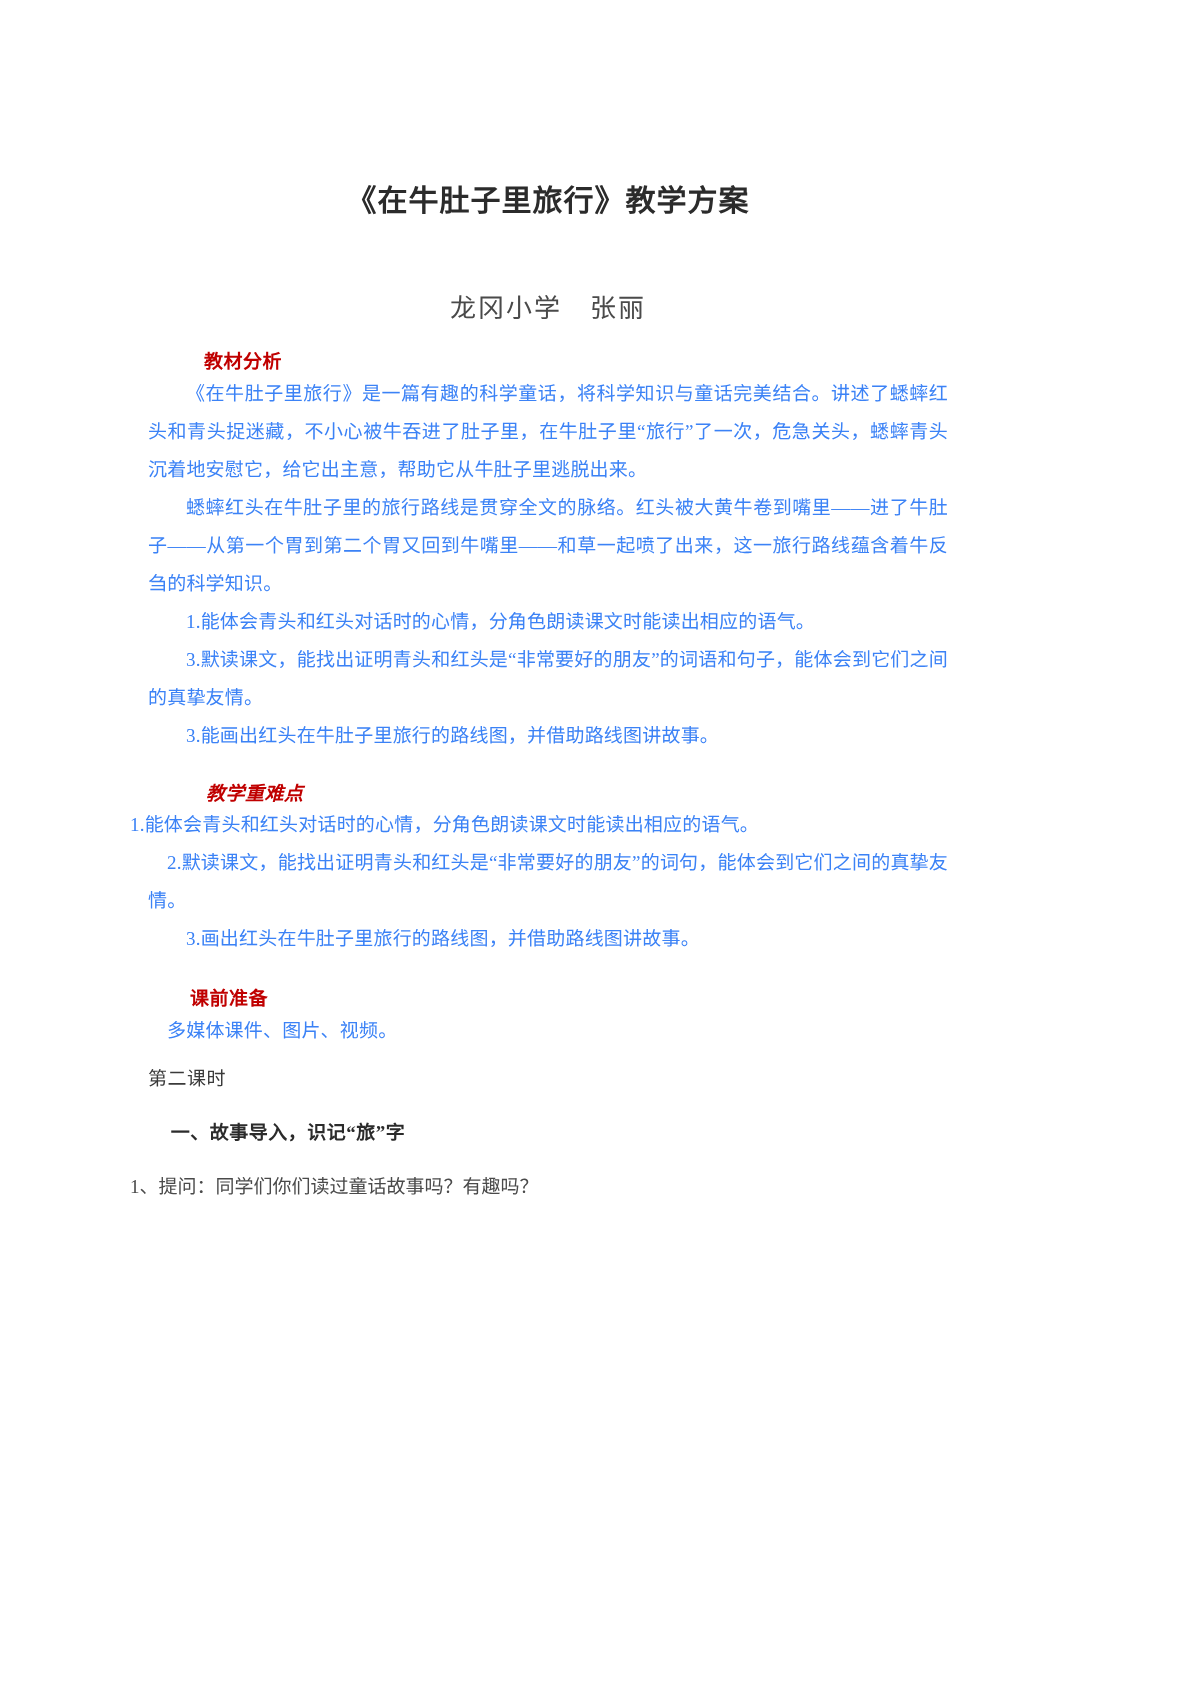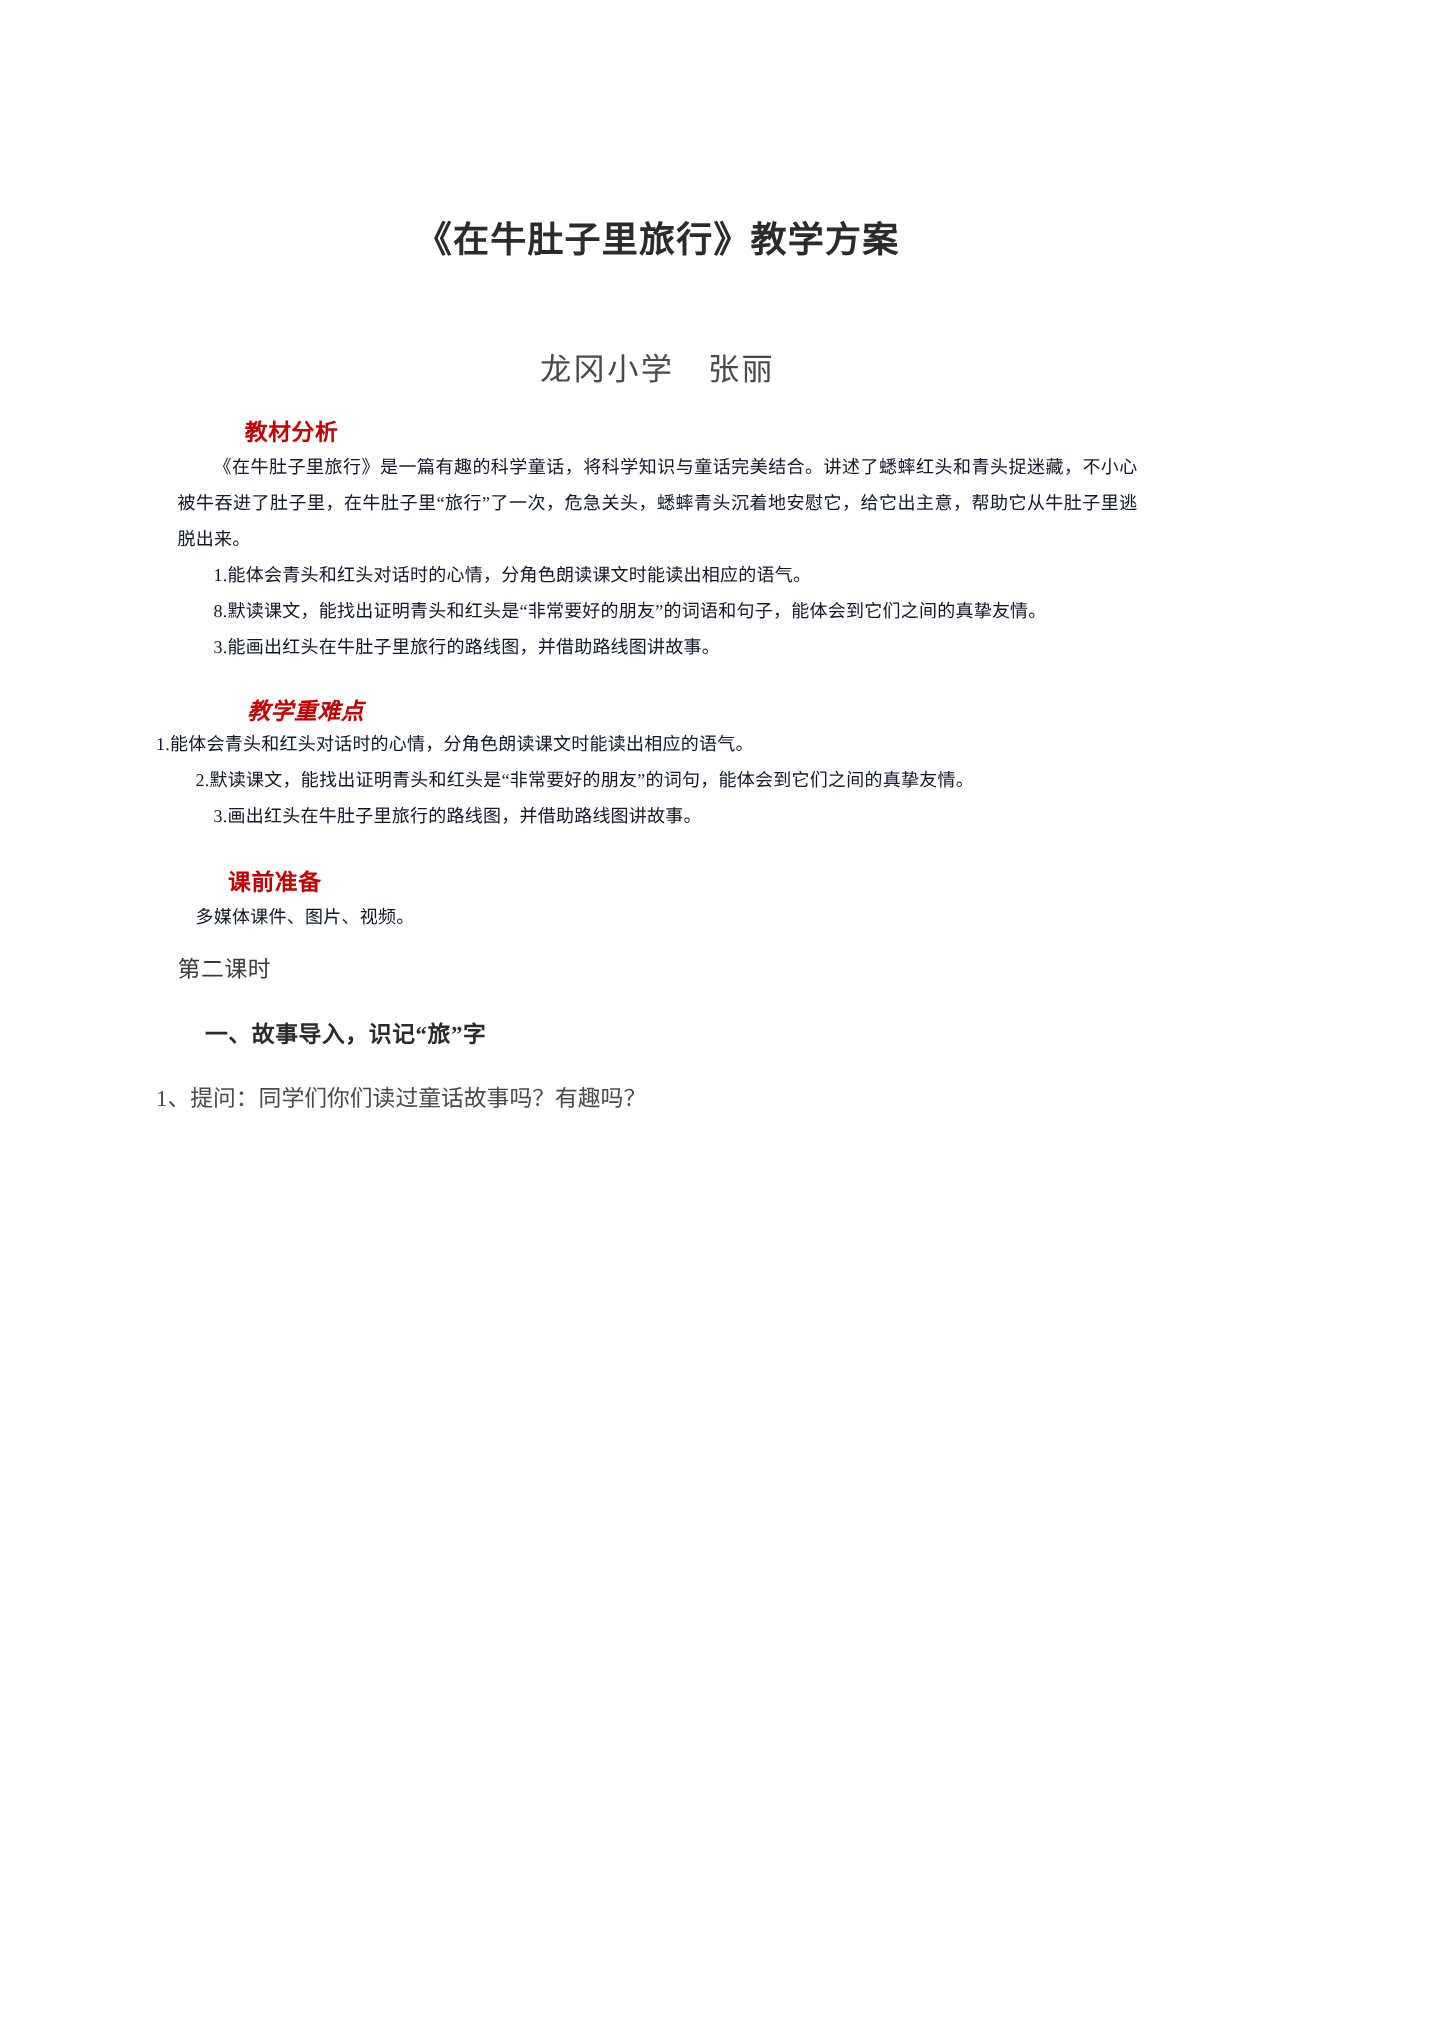--- a/index.html
+++ b/index.html
@@ -64,23 +64,23 @@
     margin: 0;
   }
 
   
   .sh-jcfx   { margin-top: 24px; padding-left: 56px; }
   .sh-jxmb   { margin-top: 28px; padding-left: 70px; }
   .sh-jxzndl { margin-top: 26px; padding-left: 58px; font-style: italic; }
   .sh-kqzb   { margin-top: 28px; padding-left: 42px; }
 
   p.body-text {
-    font-size: 15px;
+    font-size: 19px;
     line-height: 2.0;
-    color: #0f172a;
+    color: #3b82f6;
     margin: 0;
     text-align: justify;
     text-justify: inter-ideograph;
     letter-spacing: 0.2px;
   }
 
   p.indent2 { text-indent: 2em; }
   p.indent1 { text-indent: 1em; }
   p.indent0 { text-indent: 0; }
 
@@ -125,25 +125,26 @@
   <div class="content">
 
     <h1 class="doc-title">《在牛肚子里旅行》教学方案</h1>
 
     <div class="doc-subtitle">龙冈小学　张丽</div>
 
     <div class="section-heading sh-jcfx">教材分析</div>
 
     <p class="body-text indent2">《在牛肚子里旅行》是一篇有趣的科学童话，将科学知识与童话完美结合。讲述了蟋蟀红头和青头捉迷藏，不小心被牛吞进了肚子里，在牛肚子里“旅行”了一次，危急关头，蟋蟀青头沉着地安慰它，给它出主意，帮助它从牛肚子里逃脱出来。</p>
 
+    <p class="body-text indent2 gap-md">蟋蟀红头在牛肚子里的旅行路线是贯穿全文的脉络。红头被大黄牛卷到嘴里——进了牛肚子——从第一个胃到第二个胃又回到牛嘴里——和草一起喷了出来，这一旅行路线蕴含着牛反刍的科学知识。</p>
 
 
     <p class="body-text indent2 gap-sm">1.能体会青头和红头对话时的心情，分角色朗读课文时能读出相应的语气。</p>
 
-    <p class="body-text indent2 gap-sm">8.默读课文，能找出证明青头和红头是“非常要好的朋友”的词语和句子，能体会到它们之间的真挚友情。</p>
+    <p class="body-text indent2 gap-sm">3.默读课文，能找出证明青头和红头是“非常要好的朋友”的词语和句子，能体会到它们之间的真挚友情。</p>
 
     <p class="body-text indent2 gap-sm">3.能画出红头在牛肚子里旅行的路线图，并借助路线图讲故事。</p>
 
     <div class="section-heading sh-jxzndl">教学重难点</div>
 
     <p class="body-text indent0" style="margin-left:-18px;">1.能体会青头和红头对话时的心情，分角色朗读课文时能读出相应的语气。</p>
 
     <p class="body-text indent1">2.默读课文，能找出证明青头和红头是“非常要好的朋友”的词句，能体会到它们之间的真挚友情。</p>
 
     <p class="body-text indent2 gap-sm">3.画出红头在牛肚子里旅行的路线图，并借助路线图讲故事。</p>

